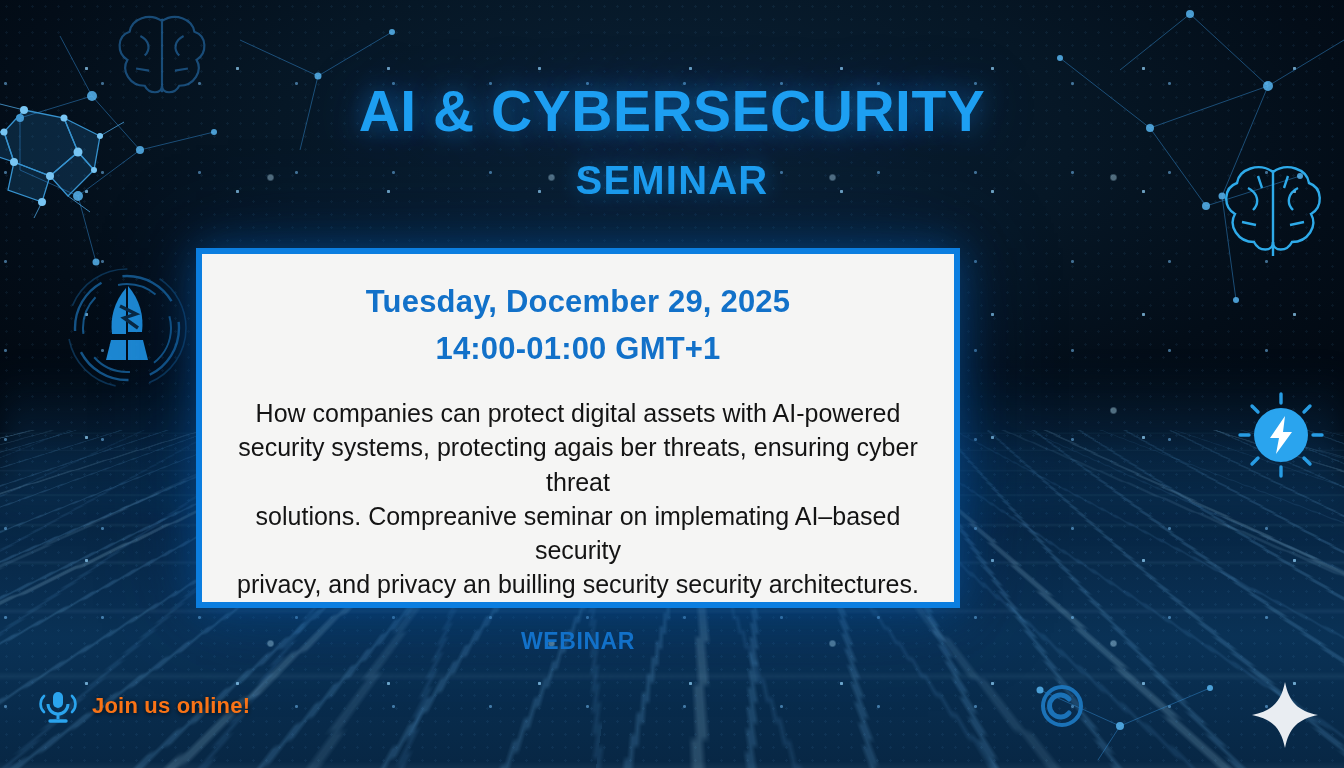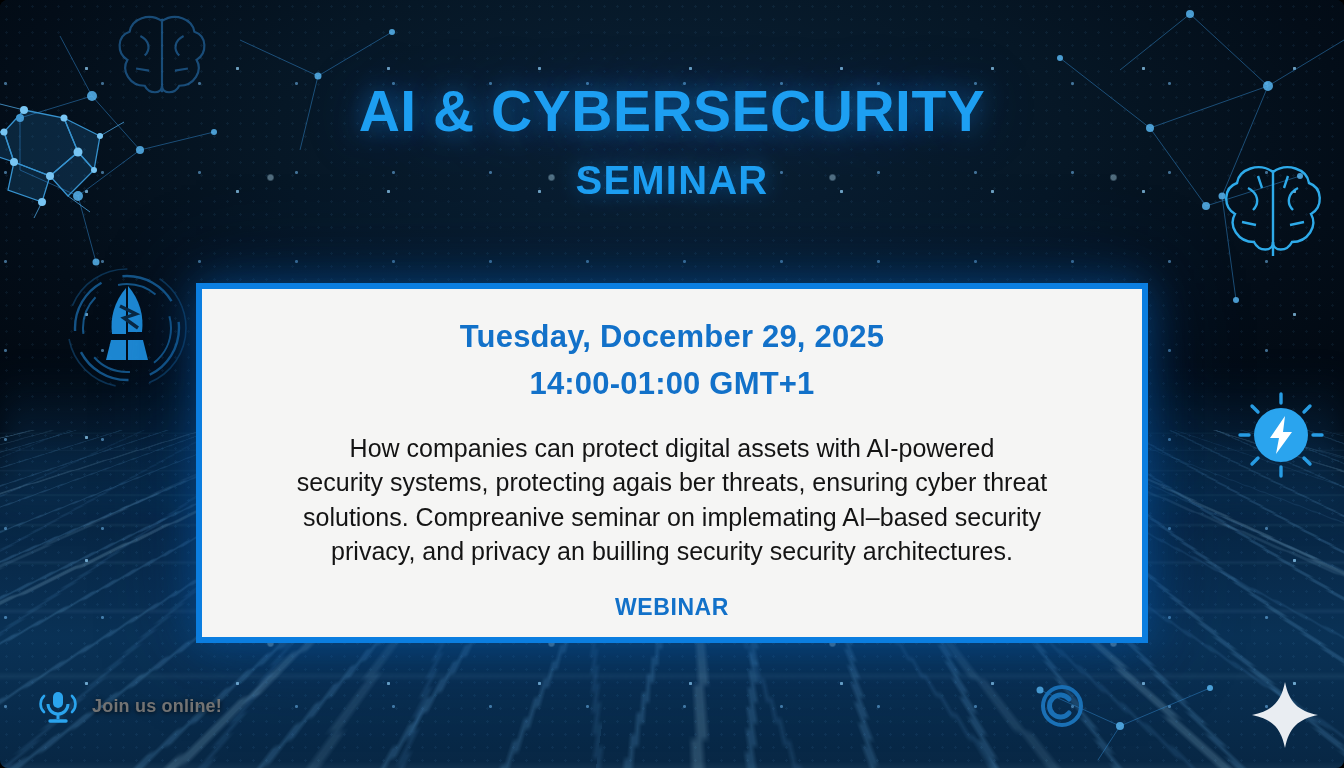--- a/index.html
+++ b/index.html
@@ -9,21 +9,20 @@
     font-family:"Liberation Sans", sans-serif;
     overflow:hidden;
   }
 
   
   #poster{
     position:relative;
     width:1344px; height:768px;
     overflow:hidden;
     background:#04101e;
-    border-radius:8px;
   }
 
   
   .bg-layer{ position:absolute; inset:0; pointer-events:none; }
 
   
   .bg-base{
     background:
       radial-gradient(ellipse 70% 55% at 50% 18%, #0a2136 0%, #061726 42%, #030d18 72%, #01070f 100%);
   }
@@ -99,29 +98,28 @@
     margin-top:16px;
     font-size:40px; font-weight:bold; letter-spacing:1.2px;
     color:#1d9ff2;
     text-shadow:0 0 22px rgba(25,140,235,.5);
   }
 
   
   .card{
     position:absolute;
     left:196px; top:248px;
-    width:952px; height:360px;
+    width:764px; height:360px;
     background:#f5f5f4;
     border:6px solid #0b7ee0;
     box-shadow:0 0 38px rgba(10,90,170,.55), 0 0 90px rgba(6,60,120,.4);
     z-index:7;
     display:flex; flex-direction:column;
     align-items:center;
     padding:24px 34px 0;
-    margin-top:35px;
   }
   .card-date{
     font-size:31px; font-weight:bold; color:#1271c9;
     line-height:1.52; text-align:center;
     letter-spacing:.2px;
   }
   .card-body{
     margin-top:24px;
     font-size:25px; color:#141414; line-height:1.37;
     text-align:center; max-width:810px;
@@ -144,21 +142,21 @@
   .deco-copy    { left:1038px; top:682px; width:48px;  height:48px;  opacity:.95; }
 
   
   .footer-join{
     position:absolute; left:38px; top:686px;
     display:flex; align-items:center; gap:14px;
     z-index:8;
   }
   .footer-join .mic{ width:40px; height:40px; }
   .footer-join .txt{
-    color:#737373; font-size:18px; font-weight:bold; letter-spacing:.2px;
+    color:#f97316; font-size:22px; font-weight:bold; letter-spacing:.2px;
     text-shadow:0 1px 5px rgba(0,0,0,.85);
   }
 </style>
 </head>
 <body>
 
 <div id="poster">
 
   <div class="bg-layer bg-base"></div>
   <div class="bg-layer bg-board"></div>

